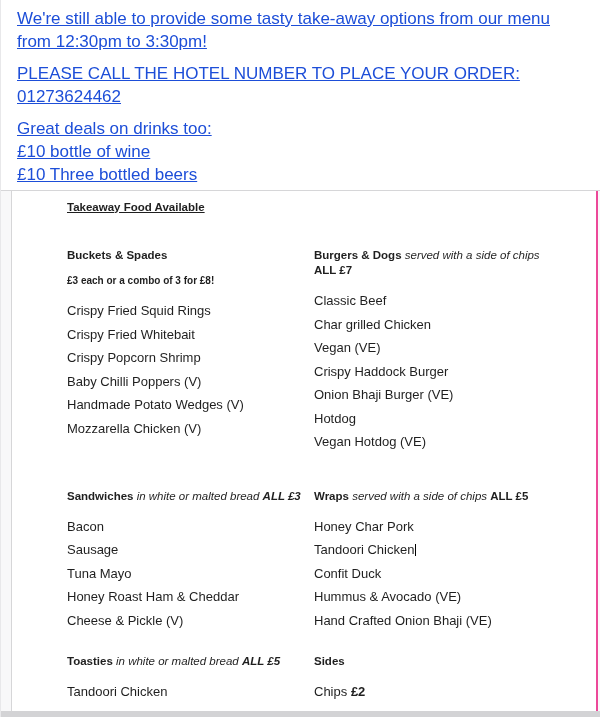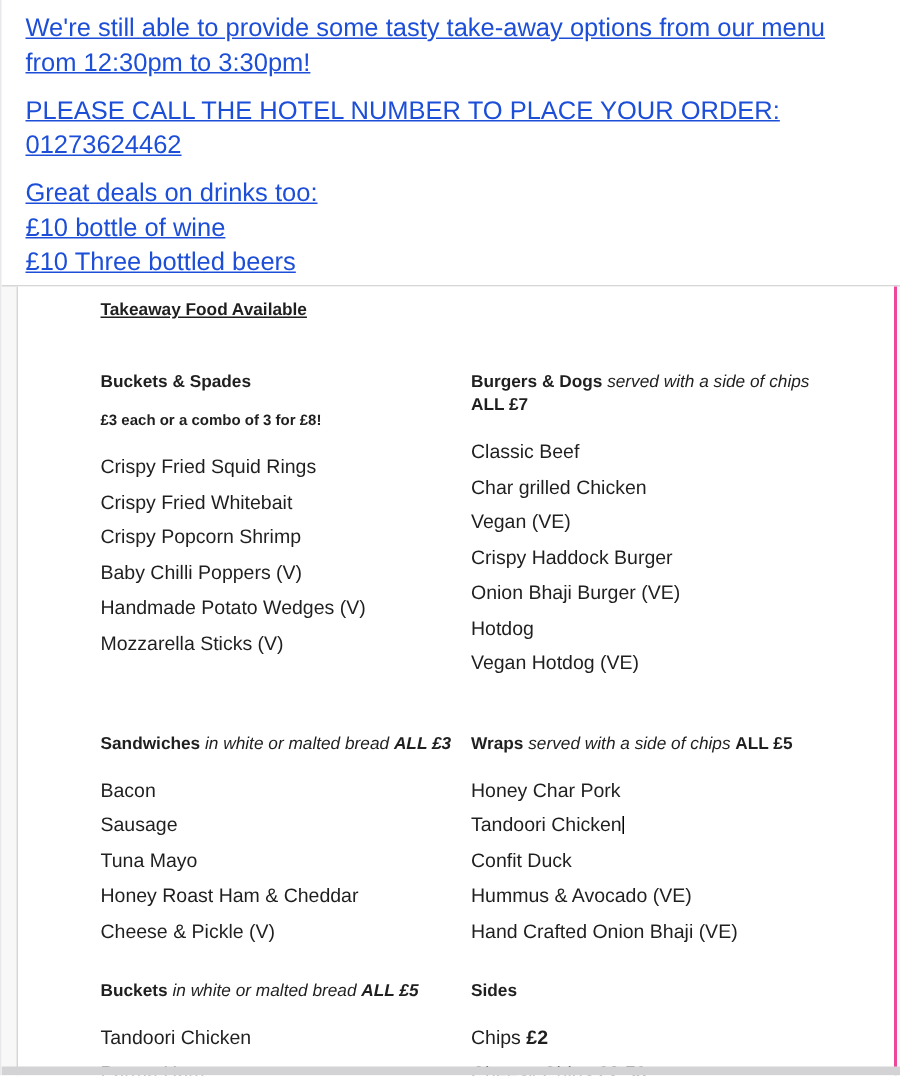--- a/index.html
+++ b/index.html
@@ -68,21 +68,21 @@
         <div class="menu-grid row1">
           <section>
             <div class="sec-head"><span class="b">Buckets &amp; Spades</span></div>
             <div class="sec-note">£3 each or a combo of 3 for £8!</div>
             <div class="items">
               <div class="item">Crispy Fried Squid Rings</div>
               <div class="item">Crispy Fried Whitebait</div>
               <div class="item">Crispy Popcorn Shrimp</div>
               <div class="item">Baby Chilli Poppers (V)</div>
               <div class="item">Handmade Potato Wedges (V)</div>
-              <div class="item">Mozzarella Sticks (V)</div>
+              <div class="item">Mozzarella Chicken (V)</div>
             </div>
           </section>
 
           <section>
             <div class="sec-head">
               <span class="b">Burgers &amp; Dogs</span>
               <span class="i">served with a side of chips</span>
             </div>
             <div class="sec-head"><span class="b">ALL £7</span></div>
             <div class="items">
@@ -127,21 +127,21 @@
               <div class="item">Hummus &amp; Avocado (VE)</div>
               <div class="item">Hand Crafted Onion Bhaji (VE)</div>
             </div>
           </section>
         </div>
 
         
         <div class="menu-grid row3">
           <section>
             <div class="sec-head">
-              <span class="b">Buckets</span>
+              <span class="b">Toasties</span>
               <span class="i">in white or malted bread</span>
               <span class="bi">ALL £5</span>
             </div>
             <div class="items">
               <div class="item">Tandoori Chicken</div>
               <div class="item">Parma Ham</div>
             </div>
           </section>
 
           <section>

